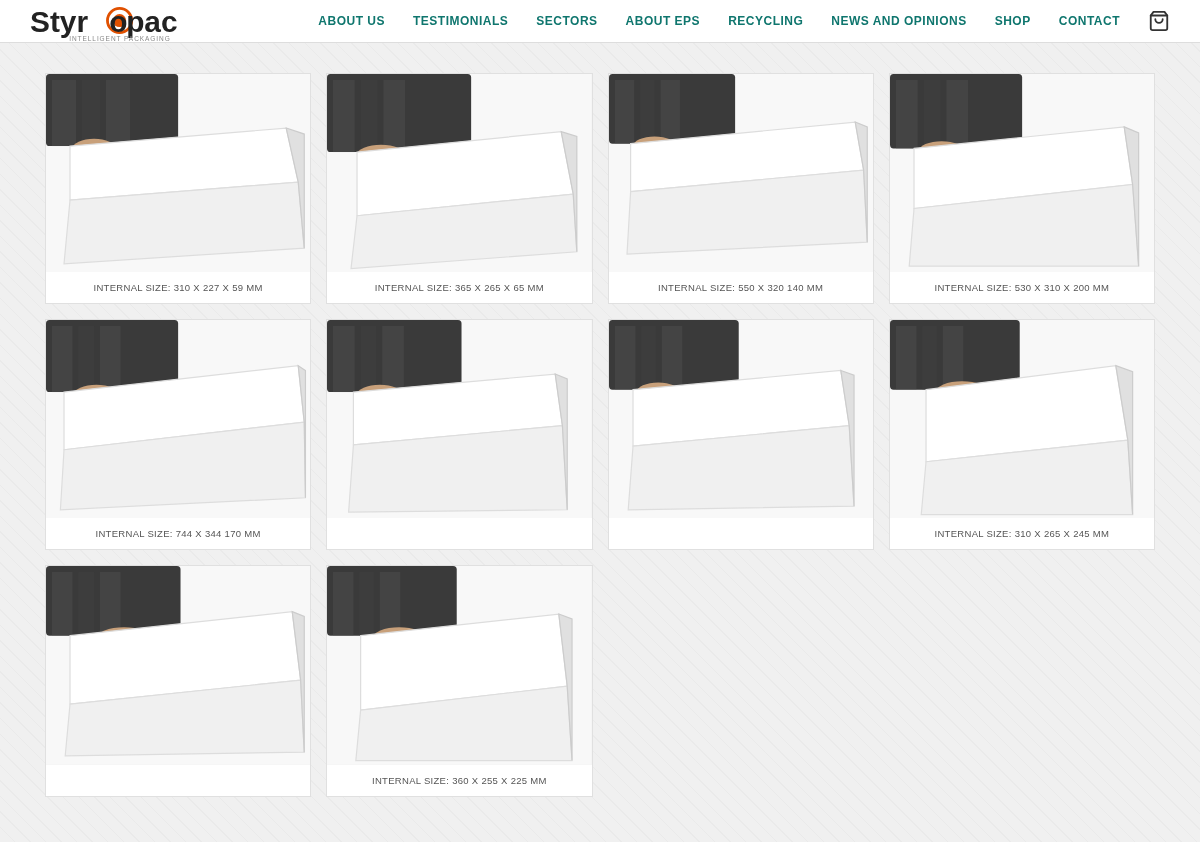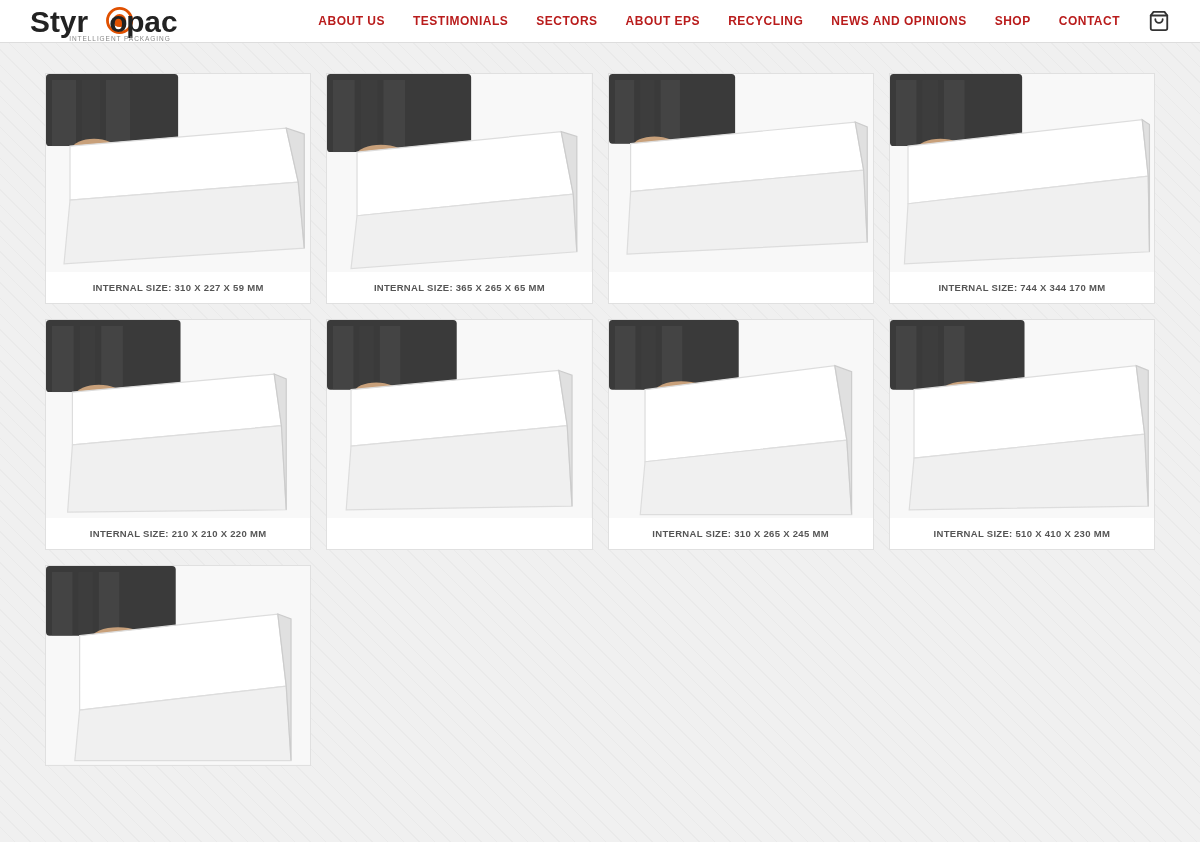--- a/index.html
+++ b/index.html
@@ -41,21 +41,21 @@
     }
 
     nav {
       display: flex;
       align-items: center;
       gap: 28px;
     }
 
     nav a {
       text-decoration: none;
-      color: #b91c1c;
+      color: #0f766e;
       font-size: 12px;
       font-weight: 600;
       letter-spacing: 0.5px;
       text-transform: uppercase;
       cursor: pointer;
     }
 
     .cart-icon {
       width: 22px;
       height: 22px;
@@ -91,21 +91,21 @@
       display: flex;
       align-items: center;
       justify-content: center;
       overflow: hidden;
       position: relative;
     }
 
     .product-label {
       padding: 10px 8px;
       font-size: 9.5px;
-      font-weight: 700;
+      font-weight: 400;
       color: #555;
       text-align: center;
       letter-spacing: 0.3px;
       text-transform: uppercase;
       width: 100%;
     }
   </style>
 </head>
 <body>
 
@@ -194,20 +194,39 @@
       <rect x="26" y="5" width="12" height="53" fill="#444" opacity="0.3"></rect>
       <rect x="43" y="5" width="16" height="53" fill="#555" opacity="0.4"></rect>
       <ellipse cx="38" cy="60" rx="18" ry="8" fill="#c8a07a"></ellipse>
       <ellipse cx="62" cy="63" rx="16" ry="7" fill="#c8a07a"></ellipse>
       <ellipse cx="85" cy="62" rx="14" ry="7" fill="#c8a07a"></ellipse>
       <path d="M18 58 L205 40 L212 80 L18 98 Z" fill="#fff" stroke="#ddd" stroke-width="1"></path>
       <path d="M18 98 L212 80 L215 140 L15 150 Z" fill="#f0f0f0" stroke="#ddd" stroke-width="1"></path>
       <path d="M205 40 L215 44 L215 140 L212 80 Z" fill="#e0e0e0" stroke="#ccc" stroke-width="1"></path>
     </svg>
         </div>
+        <div class="product-label">INTERNAL SIZE: 550 X 320 140 MM</div>
+      </div>
+      <div class="product-card">
+        <div class="product-image">
+          <svg viewBox="0 0 220 165" xmlns="http://www.w3.org/2000/svg" width="100%" height="100%">
+      <rect width="220" height="165" fill="#f8f8f8"></rect>
+      <rect x="0" y="0" width="110" height="62" fill="#3a3a3a" rx="3"></rect>
+      <rect x="5" y="5" width="18" height="57" fill="#555" opacity="0.4"></rect>
+      <rect x="28" y="5" width="14" height="57" fill="#444" opacity="0.3"></rect>
+      <rect x="47" y="5" width="18" height="57" fill="#555" opacity="0.4"></rect>
+      <ellipse cx="43" cy="64" rx="19" ry="8" fill="#c8a07a"></ellipse>
+      <ellipse cx="68" cy="67" rx="17" ry="7" fill="#c8a07a"></ellipse>
+      <ellipse cx="91" cy="66" rx="15" ry="7" fill="#c8a07a"></ellipse>
+      <path d="M20 62 L195 44 L202 92 L20 112 Z" fill="#fff" stroke="#ddd" stroke-width="1"></path>
+      <path d="M20 112 L202 92 L207 160 L16 160 Z" fill="#f0f0f0" stroke="#ddd" stroke-width="1"></path>
+      <path d="M195 44 L207 49 L207 160 L202 92 Z" fill="#e0e0e0" stroke="#ccc" stroke-width="1"></path>
+    </svg>
+        </div>
+        <div class="product-label">INTERNAL SIZE: 530 X 310 X 200 MM</div>
       </div>
       <div class="product-card">
         <div class="product-image">
           <svg viewBox="0 0 220 165" xmlns="http://www.w3.org/2000/svg" width="100%" height="100%">
       <rect width="220" height="165" fill="#f8f8f8"></rect>
       <rect x="0" y="0" width="110" height="60" fill="#3a3a3a" rx="3"></rect>
       <rect x="5" y="5" width="17" height="55" fill="#555" opacity="0.4"></rect>
       <rect x="27" y="5" width="13" height="55" fill="#444" opacity="0.3"></rect>
       <rect x="45" y="5" width="17" height="55" fill="#555" opacity="0.4"></rect>
       <ellipse cx="42" cy="62" rx="19" ry="8" fill="#c8a07a"></ellipse>
@@ -229,21 +248,20 @@
       <rect x="28" y="5" width="13" height="55" fill="#444" opacity="0.3"></rect>
       <rect x="46" y="5" width="18" height="55" fill="#555" opacity="0.4"></rect>
       <ellipse cx="44" cy="62" rx="19" ry="8" fill="#c8a07a"></ellipse>
       <ellipse cx="68" cy="65" rx="17" ry="7" fill="#c8a07a"></ellipse>
       <ellipse cx="91" cy="64" rx="15" ry="7" fill="#c8a07a"></ellipse>
       <path d="M22 60 L190 45 L196 88 L22 104 Z" fill="#fff" stroke="#ddd" stroke-width="1"></path>
       <path d="M22 104 L196 88 L200 158 L18 160 Z" fill="#f0f0f0" stroke="#ddd" stroke-width="1"></path>
       <path d="M190 45 L200 49 L200 158 L196 88 Z" fill="#e0e0e0" stroke="#ccc" stroke-width="1"></path>
     </svg>
         </div>
-        <div class="product-label">INTERNAL SIZE: 210 X 210 X 220 MM</div>
       </div>
       <div class="product-card">
         <div class="product-image">
           <svg viewBox="0 0 220 165" xmlns="http://www.w3.org/2000/svg" width="100%" height="100%">
       <rect width="220" height="165" fill="#f8f8f8"></rect>
       <rect x="0" y="0" width="108" height="58" fill="#3a3a3a" rx="3"></rect>
       <rect x="5" y="5" width="17" height="53" fill="#555" opacity="0.4"></rect>
       <rect x="27" y="5" width="12" height="53" fill="#444" opacity="0.3"></rect>
       <rect x="44" y="5" width="17" height="53" fill="#555" opacity="0.4"></rect>
       <ellipse cx="41" cy="60" rx="18" ry="8" fill="#c8a07a"></ellipse>
@@ -280,32 +298,32 @@
       <rect x="5" y="5" width="17" height="53" fill="#555" opacity="0.4"></rect>
       <rect x="27" y="5" width="13" height="53" fill="#444" opacity="0.3"></rect>
       <rect x="45" y="5" width="17" height="53" fill="#555" opacity="0.4"></rect>
       <ellipse cx="65" cy="60" rx="23" ry="9" fill="#c8a07a"></ellipse>
       <ellipse cx="92" cy="63" rx="18" ry="8" fill="#c8a07a"></ellipse>
       <path d="M20 58 L205 38 L212 95 L20 115 Z" fill="#fff" stroke="#ddd" stroke-width="1"></path>
       <path d="M20 115 L212 95 L215 155 L16 158 Z" fill="#f0f0f0" stroke="#ddd" stroke-width="1"></path>
       <path d="M205 38 L215 42 L215 155 L212 95 Z" fill="#e0e0e0" stroke="#ccc" stroke-width="1"></path>
     </svg>
         </div>
-        <div class="product-label">INTERNAL SIZE: 510 X 410 X 230 MM</div>
       </div>
       <div class="product-card">
         <div class="product-image">
           <svg viewBox="0 0 220 165" xmlns="http://www.w3.org/2000/svg" width="100%" height="100%">
       <rect width="220" height="165" fill="#f8f8f8"></rect>
       <rect x="0" y="0" width="108" height="58" fill="#3a3a3a" rx="3"></rect>
       <rect x="5" y="5" width="17" height="53" fill="#555" opacity="0.4"></rect>
       <rect x="27" y="5" width="12" height="53" fill="#444" opacity="0.3"></rect>
       <rect x="44" y="5" width="17" height="53" fill="#555" opacity="0.4"></rect>
       <ellipse cx="60" cy="60" rx="22" ry="9" fill="#c8a07a"></ellipse>
       <ellipse cx="87" cy="63" rx="17" ry="8" fill="#c8a07a"></ellipse>
       <path d="M28 58 L193 40 L200 100 L28 120 Z" fill="#fff" stroke="#ddd" stroke-width="1"></path>
       <path d="M28 120 L200 100 L204 162 L24 162 Z" fill="#f0f0f0" stroke="#ddd" stroke-width="1"></path>
       <path d="M193 40 L204 44 L204 162 L200 100 Z" fill="#e0e0e0" stroke="#ccc" stroke-width="1"></path>
     </svg>
         </div>
+        <div class="product-label">INTERNAL SIZE: 360 X 255 X 225 MM</div>
       </div>
     </div>
 </main>
 
 </body></html>

